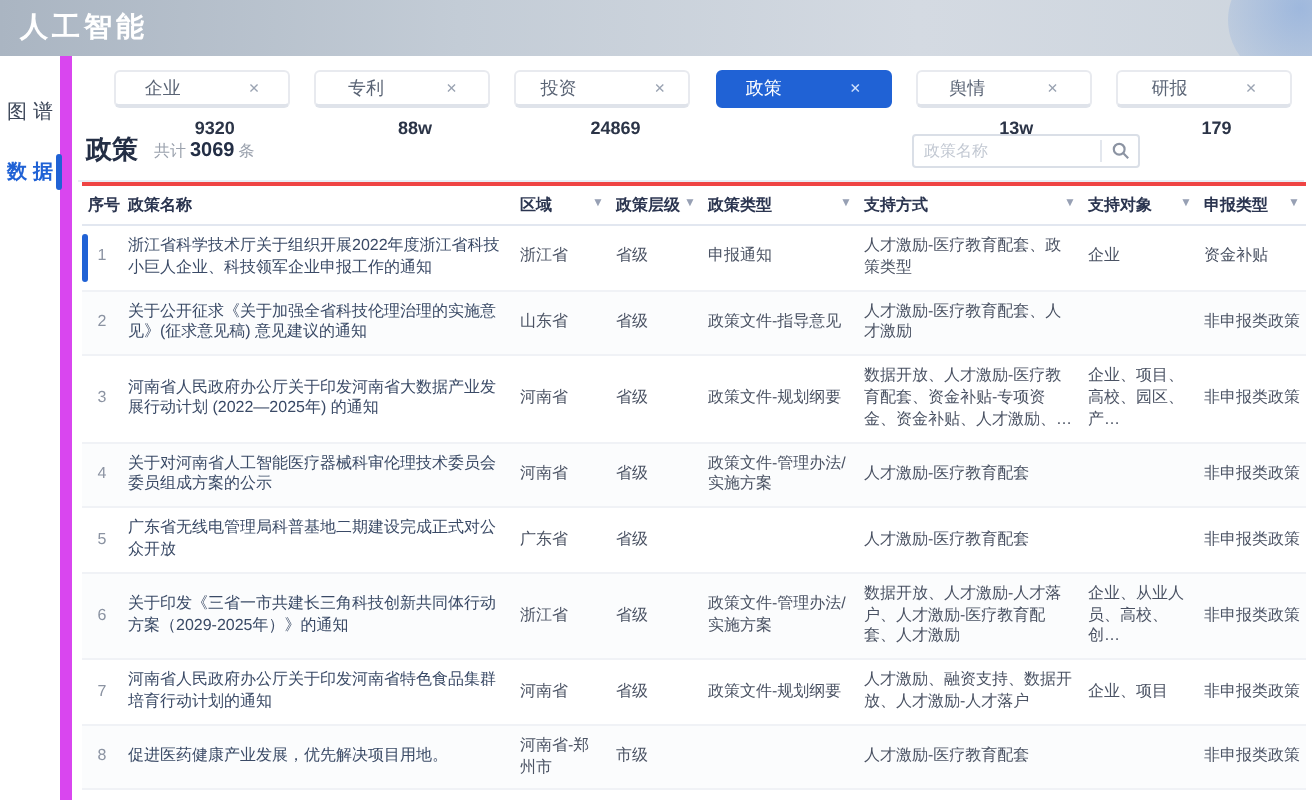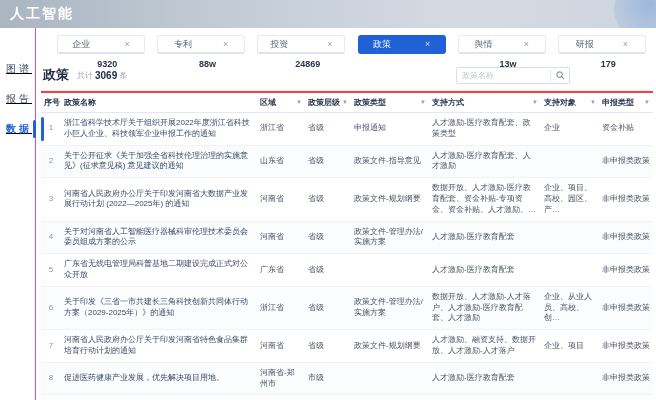--- a/index.html
+++ b/index.html
@@ -11,21 +11,21 @@
   .banner { height:28px; width:100%;
     background:linear-gradient(90deg,#aab5c2 0%,#c3ccd6 35%,#d4dae2 70%,#cdd5de 100%);
     display:flex; align-items:center; padding:0 10px; position:relative; overflow:hidden; }
   .banner-title { color:#ffffff; font-size:14px; font-weight:bold; letter-spacing:2px; }
   .banner-arc { position:absolute; right:-18px; top:-20px; width:60px; height:60px;
     border-radius:50%; background:radial-gradient(circle at 60% 40%, rgba(120,160,220,.55), rgba(160,185,220,.15)); }
 
   .body-wrap { display:flex; height:372px; }
 
   
-  .sidebar { width:36px; border-right:1px solid #d946ef; padding-top:26px; flex-shrink:0;text-decoration:underline; }
+  .sidebar { width:36px; border-right:6px solid #d946ef; padding-top:13px; flex-shrink:0; }
   .side-item { width:100%; text-align:center; font-size:10px; color:#3c4658;
     letter-spacing:3px; padding:8px 0 8px 3px; cursor:pointer; position:relative; white-space:nowrap; }
   .side-item.active { color:#2062d5; font-weight:bold; }
   .side-item.active .side-bar-ind { position:absolute; right:-1px; top:6px; width:3px; height:18px;
     background:#2062d5; border-radius:2px; }
 
   
   .main { flex:1; padding:5px 4px 16px 3px; overflow:hidden; }
 
   
@@ -76,21 +76,20 @@
 <div class="page">
 
   <div class="banner">
     <span class="banner-title">人工智能</span>
     <span class="banner-arc"></span>
   </div>
 
   <div class="body-wrap">
     <div class="sidebar" id="sidebar">
         <div class="side-item">图谱</div>
-        <div class="side-item">报告</div>
         <div class="side-item active">数据<span class="side-bar-ind"></span></div>
       </div>
 
     <div class="main">
 
       <div class="chips" id="chips">
           <div class="chip">
             <span>企业</span>
             <span class="cnt">9320</span>
             <span class="x">×</span>

